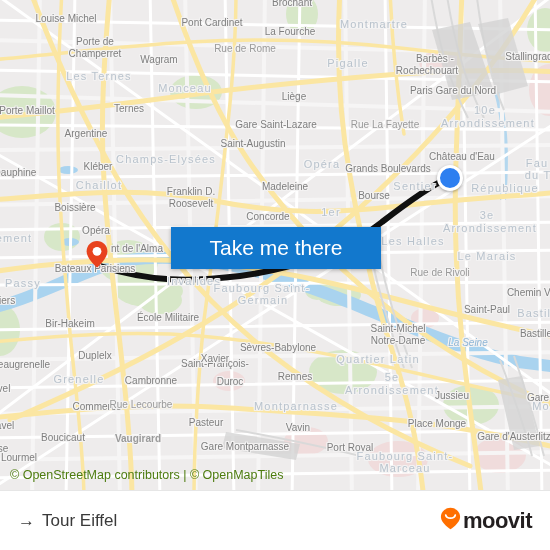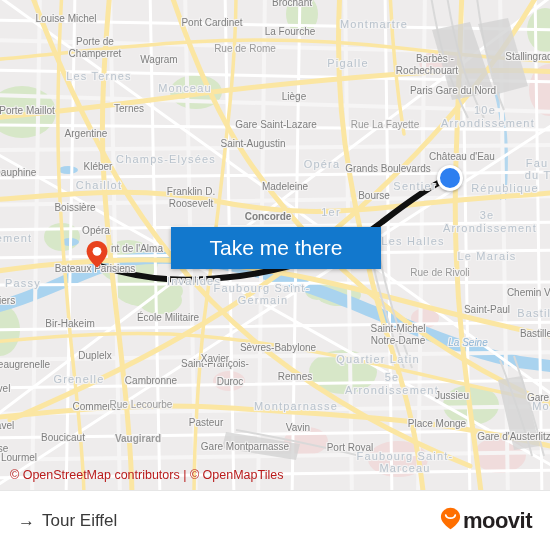--- a/index.html
+++ b/index.html
@@ -74,21 +74,21 @@
     box-shadow:0 1px 4px rgba(0,0,0,.30);
     cursor:pointer;
     user-select:none;
   }
 
   
   .attribution{
     position:absolute;
     left:10px;top:468px;
     font-size:12.5px;
-    color:#b91c1c;
+    color:#4d7c0f;
     white-space:nowrap;
   }
 
   
   .footer{
     position:absolute;left:0;top:490px;width:550px;height:60px;
     background:#ffffff;
     border-top:1px solid #e6e6e6;
     display:flex;align-items:center;
     box-sizing:border-box;
@@ -280,21 +280,21 @@
         <div class="lbl district" style="left: 99px; top: 185px;">Chaillot</div>
         <div class="lbl" style="left: 191px; top: 191px;">Franklin D.</div>
         <div class="lbl" style="left: 191px; top: 203px;">Roosevelt</div>
         <div class="lbl" style="left: 285px; top: 186px;">Madeleine</div>
         <div class="lbl district" style="left: 415px; top: 186px;">Sentier</div>
         <div class="lbl district" style="left: 505px; top: 188px;">République</div>
         <div class="lbl district" style="left: 537px; top: 163px;">Fau</div>
         <div class="lbl district" style="left: 538px; top: 175px;">du T</div>
         <div class="lbl" style="left: 75px; top: 207px;">Boissière</div>
         <div class="lbl" style="left: 374px; top: 195px;">Bourse</div>
-        <div class="lbl" style="left: 268px; top: 216px; font-weight: bold;">Concorde</div>
+        <div class="lbl" style="left: 268px; top: 216px;">Concorde</div>
         <div class="lbl district" style="left: 331px; top: 212px;">1er</div>
         <div class="lbl district" style="left: 487px; top: 215px;">3e</div>
         <div class="lbl district" style="left: 490px; top: 228px;">Arrondissement</div>
         <div class="lbl" style="left: 96px; top: 230px;">Opéra</div>
         <div class="lbl district" style="left: 14px; top: 238px;">ement</div>
         <div class="lbl" style="left: 137px; top: 248px;">nt de l'Alma</div>
         <div class="lbl district" style="left: 413px; top: 241px;">Les Halles</div>
         <div class="lbl district" style="left: 487px; top: 256px;">Le Marais</div>
         <div class="lbl" style="left: 95px; top: 268px;">Bateaux Parisiens</div>
         <div class="lbl district" style="left: 23px; top: 283px;">Passy</div>

